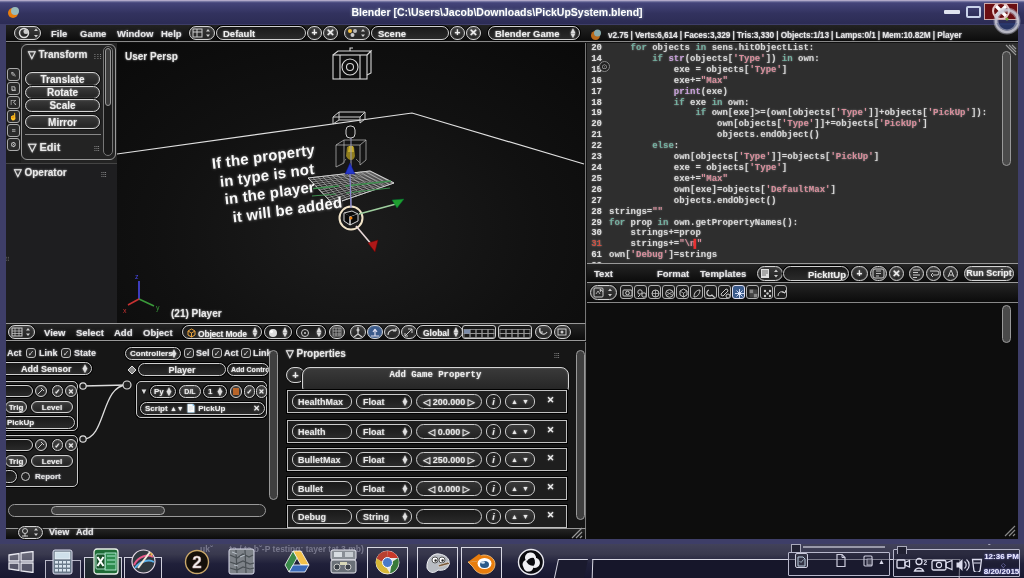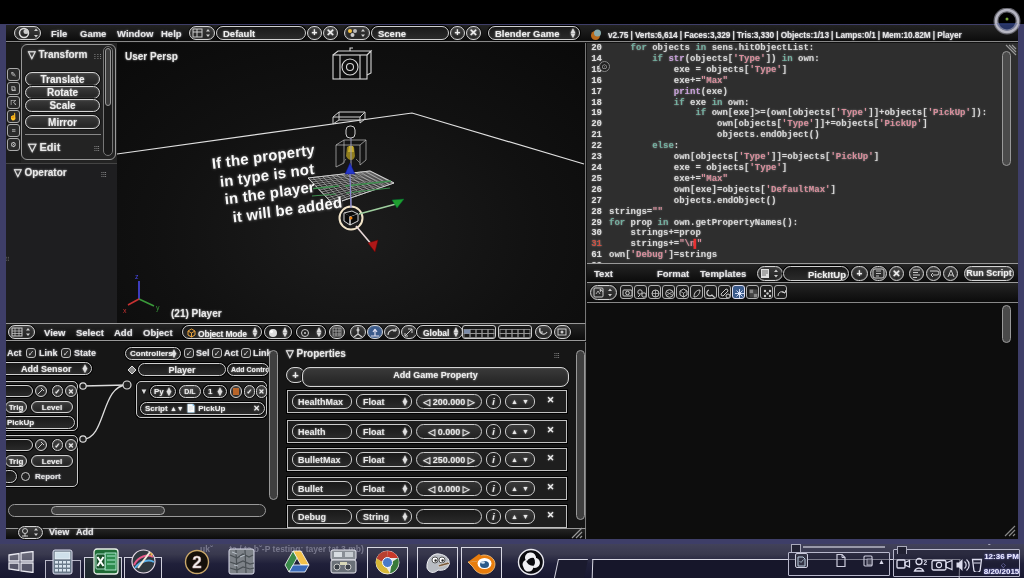--- a/index.html
+++ b/index.html
@@ -81,20 +81,38 @@
   .pupd { left:217px; width:30px; border:1px solid #ccc; border-radius:7px;
     background:linear-gradient(#3a3a3a,#222); text-align:center; }
   .pupd span { font-size:7px; line-height:14px; padding:0 2px; }
   .pdel { left:253px; width:18px; text-align:center; color:#eee; padding-top:1px;
     font-size:12px; letter-spacing:-1px; }
 </style>
 </head>
 <body>
 <div id="screen">
 
+  <div id="titlebar">
+    <div id="titletxt">Blender [C:\Users\Jacob\Downloads\PickUpSystem.blend]</div>
+    <div class="abs" style="left:6px;top:4px;width:15px;height:15px;">
+      <svg width="15" height="15" viewBox="0 0 15 15">
+        <circle cx="7" cy="8" r="5" fill="#e87d0d"></circle>
+          <circle cx="9" cy="6" r="4" fill="#9bb"></circle>
+      </svg>
+    </div>
+    <div class="abs glowtxt" style="left:944px;top:9px;width:16px;height:4px;background:#dfe3ef;border-radius:1px;"></div>
+    <div class="abs" style="left:966px;top:5px;width:15px;height:12px;border:2px solid #c9d2ea;border-radius:2px;"></div>
+    <div class="abs" style="left:984px;top:2px;width:34px;height:17px;background:#6b0f12;border:1px solid #caa;">
+      <svg width="32" height="15" viewBox="0 0 32 15">
+        <circle cx="16" cy="7" r="8" fill="none" stroke="#e8c8c8" stroke-width="2"></circle>
+        <path d="M11 2 L21 12 M21 2 L11 12" stroke="#fff" stroke-width="3.2"></path>
+      </svg>
+    </div>
+
+  </div>
 
   <div id="bwin">
    <div id="bwinin">
     <div id="infobar">
       <div class="btn" style="left:8px;top:1px;width:27px;height:14px;">
         <svg width="25" height="12" viewBox="0 0 25 12">
               <circle cx="9" cy="6" r="4.5" fill="none" stroke="#ddd" stroke-width="1.5"></circle>
               <circle cx="11" cy="4.5" r="2.5" fill="#ccc"></circle>
               <path d="M19 4 l2 -2.5 2 2.5 z M19 8 l2 2.5 2 -2.5 z" fill="#ccc"></path>
             </svg>
@@ -392,21 +410,21 @@
 
       <div class="abs" style="left:263px;top:8px;width:9px;height:150px;background:#3f3f3f;border:1px solid #999;border-radius:5px;"></div>
 
       <div class="abs" style="left:2px;top:162px;width:258px;height:13px;border:1px solid #999;border-radius:7px;background:#262626;">
         <div class="abs" style="left:42px;top:1px;width:114px;height:9px;background:#3f3f3f;border:1px solid #aaa;border-radius:6px;"></div>
       </div>
 
       <div class="abs glowtxt" style="left:280px;top:6px;font-size:10px;">▽ Properties</div>
       <div class="abs" style="left:548px;top:9px;color:#bbb;font-size:7px;">⁝⁝⁝</div>
       <div class="btn" style="left:280px;top:25px;width:19px;height:16px;line-height:14px;font-size:11px;">+</div>
-      <div class="btn" style="left:296px;top:25px;width:267px;height:20px;line-height:15px;font-size:9px;">Add Game Property</div>
+      <div class="btn" style="left:296px;top:25px;width:267px;height:28px;line-height:15px;font-size:9px;font-family:Liberation Mono, monospace;">Add Game Property</div>
 
       <div class="prow" style="top:48px;">
             <div class="pname">HealthMax</div>
             <div class="ptype">Float<span class="updn">▲<br>▼</span></div>
             <div class="pval">◁ 200.000 ▷</div>
             <div class="pinf">i</div>
             <div class="pupd"><span>▲</span><span>▼</span></div>
             <div class="pdel">✕</div>
           </div>
       <div class="prow" style="top:78px;">

